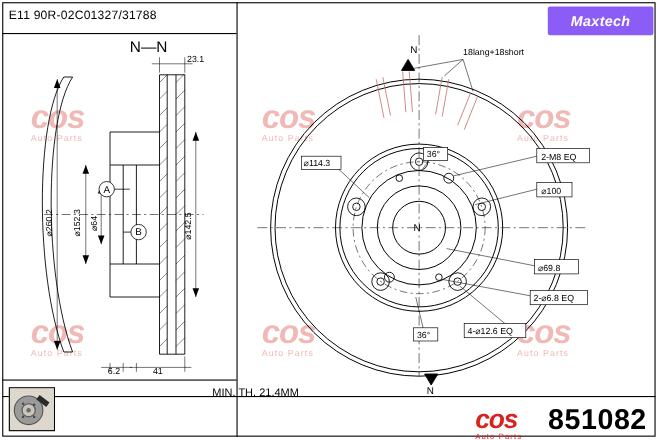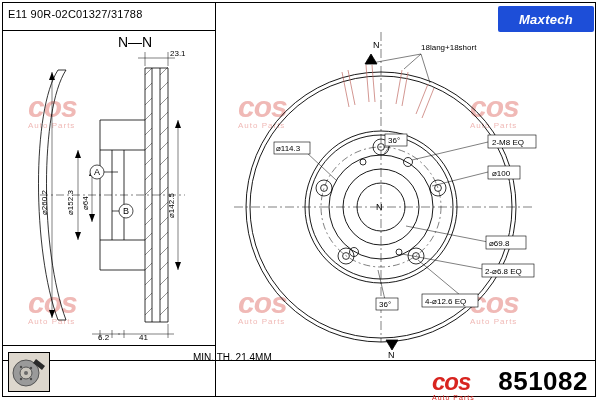--- a/index.html
+++ b/index.html
@@ -51,21 +51,21 @@
   }
   .partno{
     position:absolute;right:12px;top:366px;
     font-size:26px;font-weight:bold;letter-spacing:.5px;
   }
 
   
   .logo{
     position:absolute;right:6px;top:6px;
     width:96px;height:26px;
-    background:#1d4ed8;
+    background:#8b5cf6;
     border-radius:2px;
     display:flex;align-items:center;justify-content:center;
   }
   .logo span{
     color:#fff;font-size:13px;font-style:italic;font-weight:bold;
     letter-spacing:.3px;
   }
 
   
   .wm{

